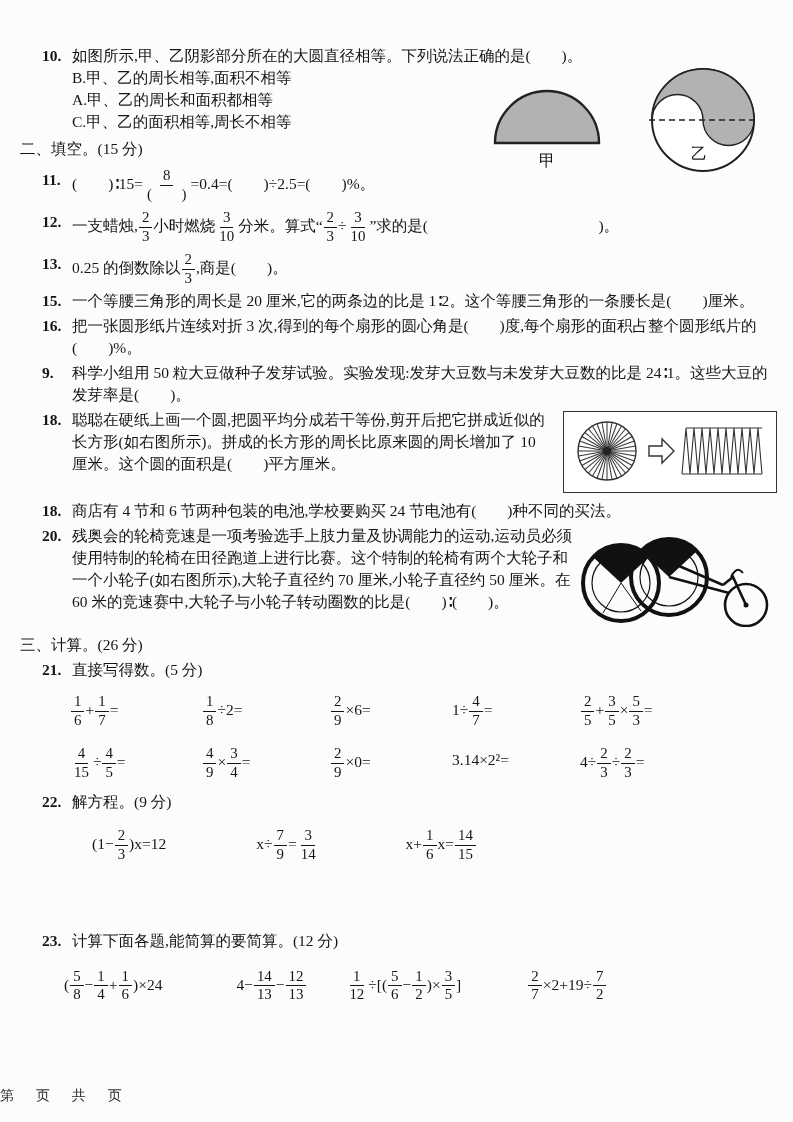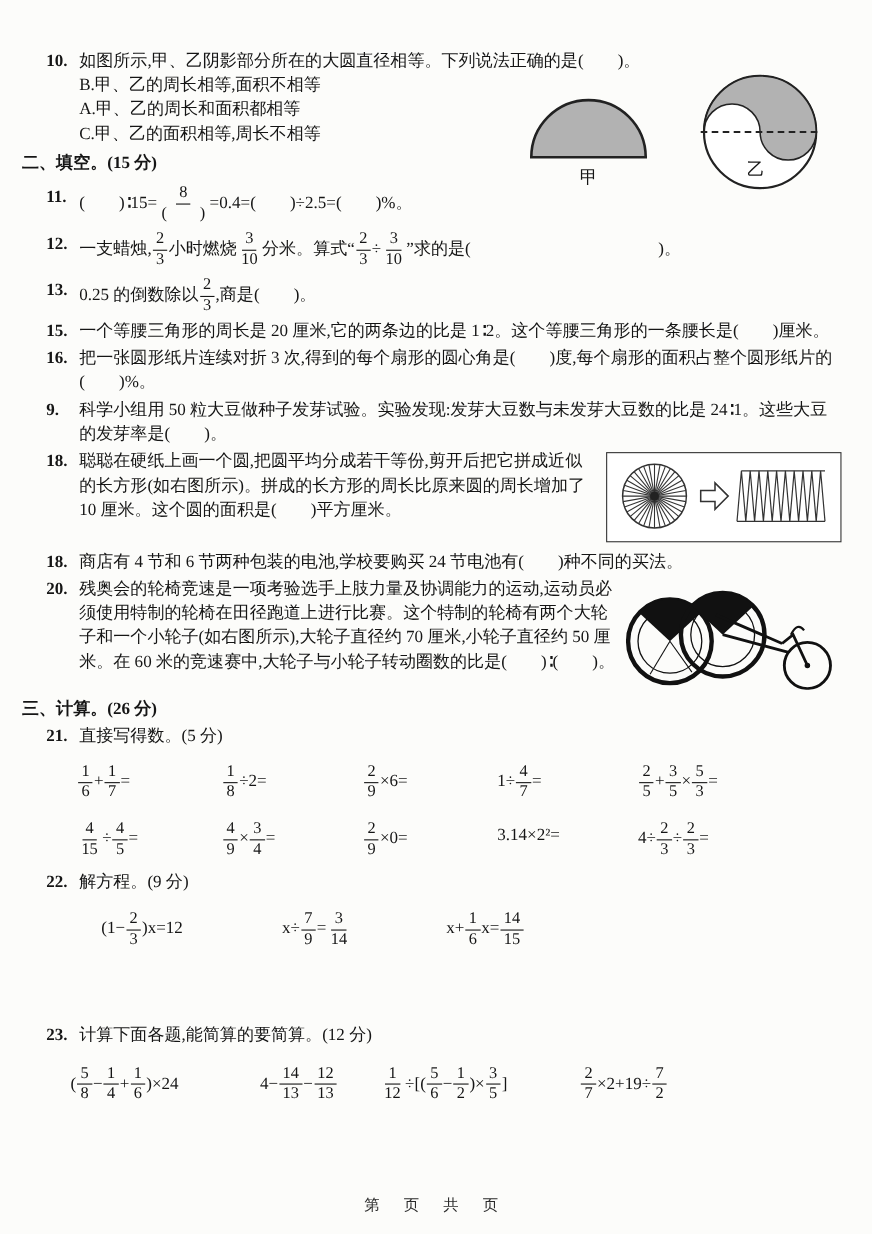--- a/index.html
+++ b/index.html
@@ -1,22 +1,22 @@
 <!DOCTYPE html>
 <html><head>
 <meta charset="utf-8">
 <style>
   html,body{margin:0;padding:0;background:#d9d9d9;}
   .page{
     width:793px;height:1122px;margin:0 auto;background:#fcfcfa;
-    box-sizing:border-box;padding:42px 26px 0 72px;position:relative;overflow:hidden;
+    box-sizing:border-box;padding:42px 14px 0 72px;position:relative;overflow:hidden;
     font-family:"Liberation Serif","DejaVu Serif",serif;
     font-size:15.5px;line-height:22px;color:#151515;
   }
-  .sect{font-weight:bold;margin-left:-52px;margin-top:5px;margin-bottom:3px;}
+  .sect{font-weight:normal;margin-left:-52px;margin-top:5px;margin-bottom:3px;}
   .q{position:relative;margin-top:3px;}
   .qnum{font-weight:bold;position:absolute;left:-30px;top:0;}
   .qtext{display:inline;font-family:Liberation Serif, serif;}
   .frac{display:inline-flex;flex-direction:column;align-items:center;
         vertical-align:middle;line-height:1.18;margin:0 1px;font-size:0.96em;}
   .frac .num{display:block;padding:0 3px;border-bottom:1.4px solid #151515;}
   .frac .den{display:block;padding:0 3px;}
   .tallrow{line-height:26px;}
   
   .fig10{float:right;width:292px;height:112px;margin:-4px 0 2px 8px;}
@@ -31,21 +31,21 @@
   .eq-row{display:flex;margin-top:14px;line-height:30px;}
   .eq-row .eq:nth-child(1){margin-left:20px;}
   .eq-row .eq:nth-child(2){margin-left:90px;}
   .eq-row .eq:nth-child(3){margin-left:86px;}
   .expr-row{display:flex;margin-top:16px;line-height:32px;}
   .expr-row .expr:nth-child(1){margin-left:-8px;}
   .expr-row .expr:nth-child(2){margin-left:74px;}
   .expr-row .expr:nth-child(3){margin-left:38px;}
   .expr-row .expr:nth-child(4){margin-left:66px;}
   .q22-block{margin-bottom:66px;}
-  .footer{position:absolute;left:0;bottom:16px;width:100%;text-align:center;
+  .footer{position:absolute;left:0;bottom:16px;width:100%;
           font-family:"Liberation Sans","DejaVu Sans",sans-serif;
           font-size:14px;letter-spacing:9px;color:#2a2a2a;}
   .clear{clear:both;}
   svg{display:block;}
 </style>
 </head>
 <body>
 
 <div class="page">
 

